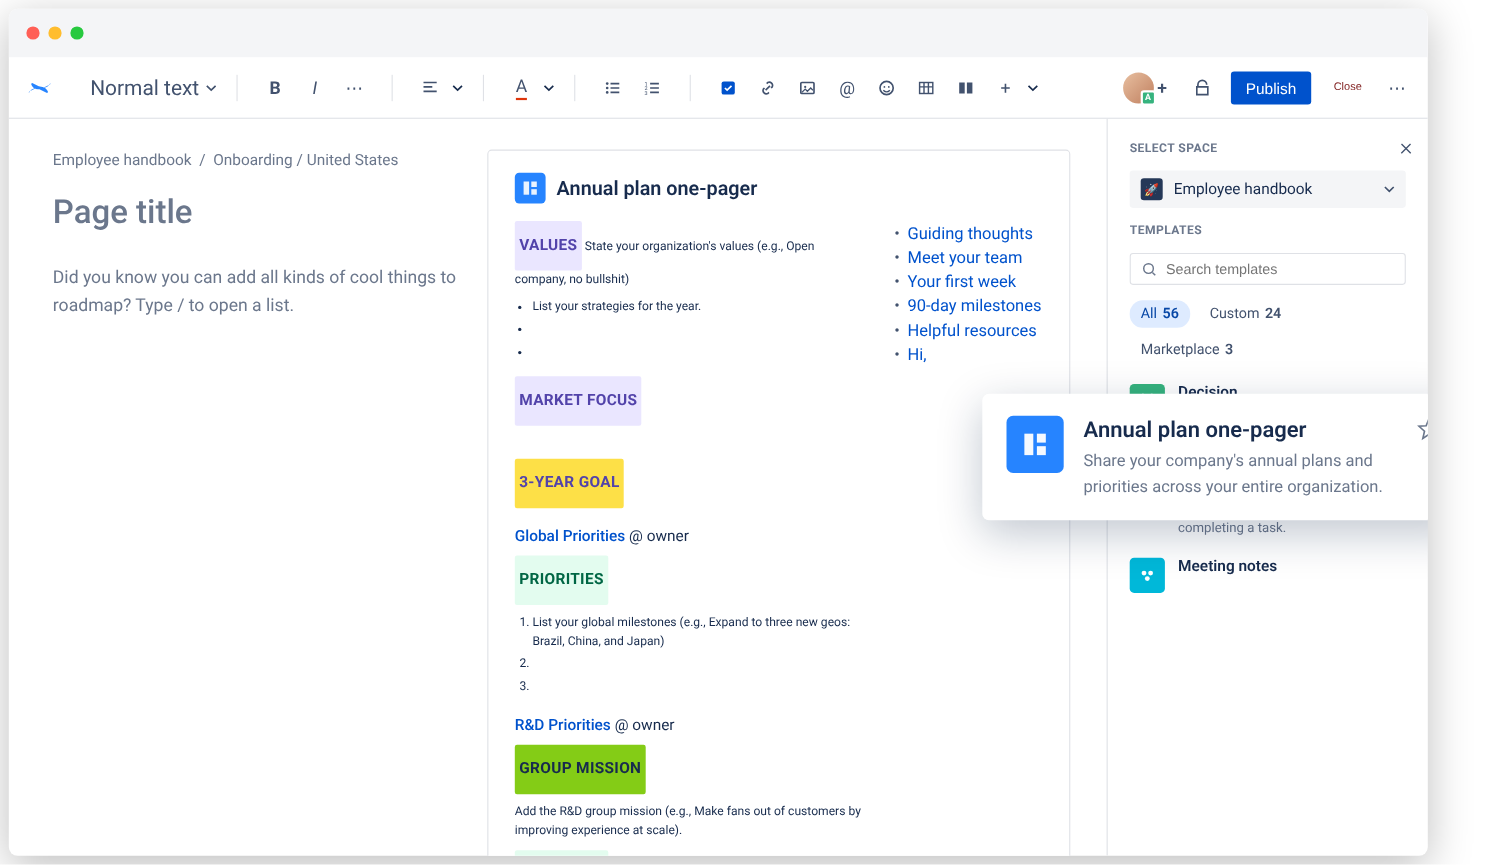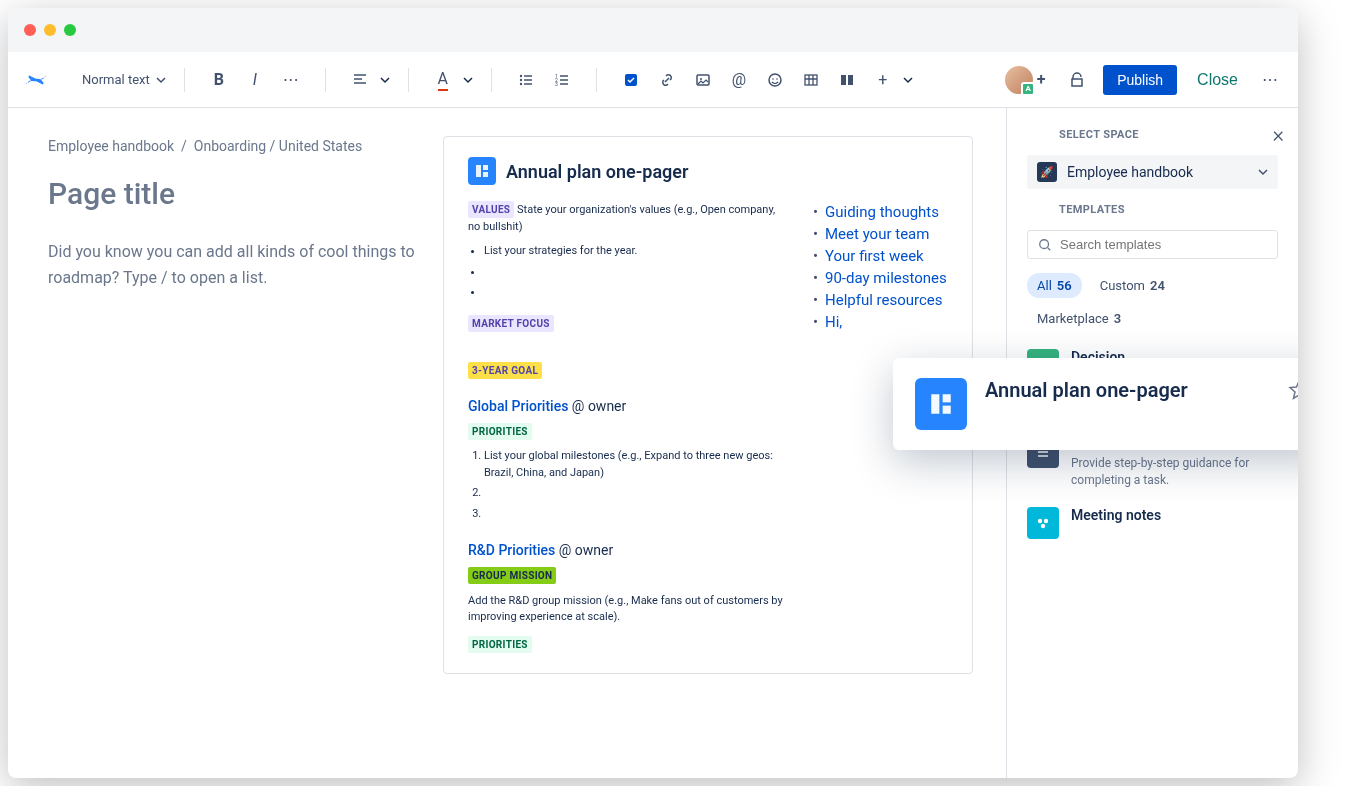--- a/index.html
+++ b/index.html
@@ -7,63 +7,63 @@
 .window { width: 1290px; height: 770px; margin: 8px; border-radius: 8px; box-shadow: 0 10px 40px rgba(0,0,0,0.25); overflow: hidden; display: flex; flex-direction: column; background: #fff; position: relative; }
 .titlebar { height: 44px; background: #f4f5f7; display: flex; align-items: center; padding: 0 16px; gap: 8px; }
 .tl-dot { width: 12px; height: 12px; border-radius: 50%; }
 .dot-r { background: #ff5f56; } .dot-y { background: #ffbd2e; } .dot-g { background: #27c93f; }
 
 .toolbar { height: 56px; border-bottom: 1px solid #dfe1e6; display: flex; align-items: center; padding: 0 16px; gap: 4px; }
 .logo { width: 24px; height: 24px; color: #2684FF; margin-right: 20px; }
 .tb-group { display: flex; align-items: center; gap: 4px; padding: 0 10px; }
 .tb-divider { width: 1px; height: 24px; background: #dfe1e6; margin: 0 4px; }
 .tb-btn { width: 32px; height: 32px; display: flex; align-items: center; justify-content: center; border-radius: 3px; cursor: pointer; color: #42526e; }
-.text-style { display: flex; align-items: center; gap: 6px; padding: 4px 10px; border-radius: 3px; cursor: pointer; color: #42526e; font-size: 13px; }
+.text-style { display: flex; align-items: center; gap: 6px; padding: 4px 10px; border-radius: 3px; cursor: pointer; color: #42526e; font-size: 19px; }
 .chev { width: 10px; height: 10px; }
 .tb-right { margin-left: auto; display: flex; align-items: center; gap: 10px; }
 .avatar { width: 28px; height: 28px; border-radius: 50%; background: linear-gradient(135deg,#e8bfa0,#c08060); position: relative; }
 .avatar-badge { position: absolute; bottom: -2px; right: -2px; width: 14px; height: 14px; border-radius: 3px; background: #36B37E; border: 2px solid #fff; display:flex; align-items:center; justify-content:center; color:#fff; font-size:8px; font-weight:700; }
 .plus-circle { width: 20px; height: 20px; display:flex; align-items:center; justify-content:center; color:#42526e; font-weight:600; cursor:pointer; margin-left:-2px; }
 .publish-btn { background: #0052CC; color: #fff; border: none; padding: 7px 14px; border-radius: 3px; font-size: 14px; font-weight: 500; cursor: pointer; }
-.close-btn { background: none; border: none; color: #0f766e; font-size: 16px; cursor: pointer; padding: 7px 10px; }
+.close-btn { background: none; border: none; color: #7f1d1d; font-size: 10px; cursor: pointer; padding: 7px 10px; }
 .more-btn { cursor: pointer; color: #42526e; padding: 4px; }
 
 .main { flex: 1; display: flex; overflow: hidden; }
 .editor { flex: 1; padding: 30px 40px; overflow: auto; position: relative; }
 .breadcrumb { color: #6B778C; font-size: 14px; margin-bottom: 22px; }
 .breadcrumb a { color: #6B778C; text-decoration: none; }
 .page-title { font-size: 30px; font-weight: 500; color: #6B778C; margin-bottom: 28px; }
 .page-hint { color: #6B778C; font-size: 16px; line-height: 1.6; max-width: 400px; }
 
 .template-preview { position: absolute; left: 435px; top: 128px; width: 530px; background: #fff; border: 1px solid #dfe1e6; border-radius: 4px; padding: 20px 24px; font-size: 12px; }
 .tp-header { display: flex; align-items: center; gap: 10px; margin-bottom: 16px; }
 .tp-icon { width: 28px; height: 28px; background: #2684FF; border-radius: 4px; display: flex; align-items: center; justify-content: center; color: #fff; }
 .tp-title { font-size: 18px; font-weight: 600; color: #172B4D; }
 .tp-body { display: flex; gap: 30px; }
 .tp-left { flex: 1; font-size: 11px; color: #172B4D; line-height: 1.5; }
 .tp-right { width: 135px; font-size: 15px; }
 .tp-right ul { list-style: none; }
 .tp-right li { color: #0052CC; padding: 2px 0; position: relative; padding-left: 12px; }
 .tp-right li::before { content: "•"; position: absolute; left: 0; color: #42526e; }
-.tag { display: inline-block; padding: 1px 4px; border-radius: 2px; font-size: 10px; font-weight: 700; letter-spacing: 0.3px; }
+.tag { display: inline-block; padding: 12px 4px; border-radius: 2px; font-size: 14px; font-weight: 700; letter-spacing: 0.3px; }
 .tag-values { background: #EAE6FF; color: #5243AA; }
 .tag-mission { background: #E3FCEF; color: #006644; }
 .tag-strategies { background: #DEEBFF; color: #0747A6; }
 .tag-market { background: #EAE6FF; color: #5243AA; }
 .tag-goal { background: #fde047; color: #5243AA; }
 .tag-priorities { background: #E3FCEF; color: #006644; }
 .tag-groupmission { background: #84cc16; color: #172B4D; }
 .tp-section-h { color: #0052CC; font-size: 14px; font-weight: 500; margin: 16px 0 6px; }
 .tp-owner { color: #172B4D; font-weight: 400; }
 .tp-bullets { margin: 6px 0 12px 16px; font-size: 11px; }
 .tp-bullets li { padding: 2px 0; }
 
 .sidebar { width: 292px; border-left: 1px solid #dfe1e6; padding: 20px; display: flex; flex-direction: column; gap: 14px; overflow: visible; position: relative; }
 .sb-close { position: absolute; top: 14px; right: 14px; font-size: 22px; color: #42526e; cursor: pointer; font-weight: 300; }
-.sb-label { font-size: 11px; font-weight: 700; color: #6B778C; letter-spacing: 0.4px; margin-left: 32px; }
+.sb-label { font-size: 11px; font-weight: 700; color: #6B778C; letter-spacing: 0.4px; }
 .sb-select { display: flex; align-items: center; gap: 10px; padding: 7px 10px; background: #f4f5f7; border-radius: 3px; cursor: pointer; }
 .sb-select-icon { width: 20px; height: 20px; background: #253858; border-radius: 3px; display: flex; align-items: center; justify-content: center; color: #fff; font-size: 11px; }
 .sb-select-text { flex: 1; font-size: 14px; color: #172B4D; }
 .sb-search { display: flex; align-items: center; gap: 8px; padding: 6px 10px; border: 1px solid #dfe1e6; border-radius: 3px; }
 .sb-search input { border: none; outline: none; font-size: 13px; flex: 1; color: #6B778C; }
 .sb-filters { display: flex; gap: 8px; flex-wrap: wrap; }
 .sb-chip { padding: 5px 10px; border-radius: 12px; font-size: 13px; color: #42526e; cursor: pointer; display: flex; gap: 5px; align-items: center; }
 .sb-chip.active { background: #DEEBFF; color: #0747A6; }
 .sb-chip-count { font-weight: 600; }
 
@@ -361,20 +361,21 @@
   <div class="hover-card">
     <div class="hc-icon">
         <svg width="26" height="26" viewBox="0 0 16 16">
           <rect x="2" y="2" width="5" height="12" fill="#fff" opacity="0.95"></rect>
           <rect x="9" y="2" width="5" height="5" fill="#fff" opacity="0.95"></rect>
           <rect x="9" y="9" width="5" height="5" fill="#fff" opacity="0.95"></rect>
         </svg>
       </div>
     <div class="hc-body">
       <div class="hc-title">Annual plan one-pager</div>
+      <div class="hc-desc">Share your company's annual plans and priorities across your entire organization.</div>
     </div>
     <div class="hc-star">
         <svg width="24" height="24" viewBox="0 0 24 24">
           <path d="M12 3l2.5 6 6.5.5-5 4.5 1.5 6.5L12 17l-5.5 3.5L8 14 3 9.5 9.5 9z" stroke="currentColor" fill="none" stroke-width="1.5"></path>
         </svg>
       </div>
   </div>
 
 </div>
 

